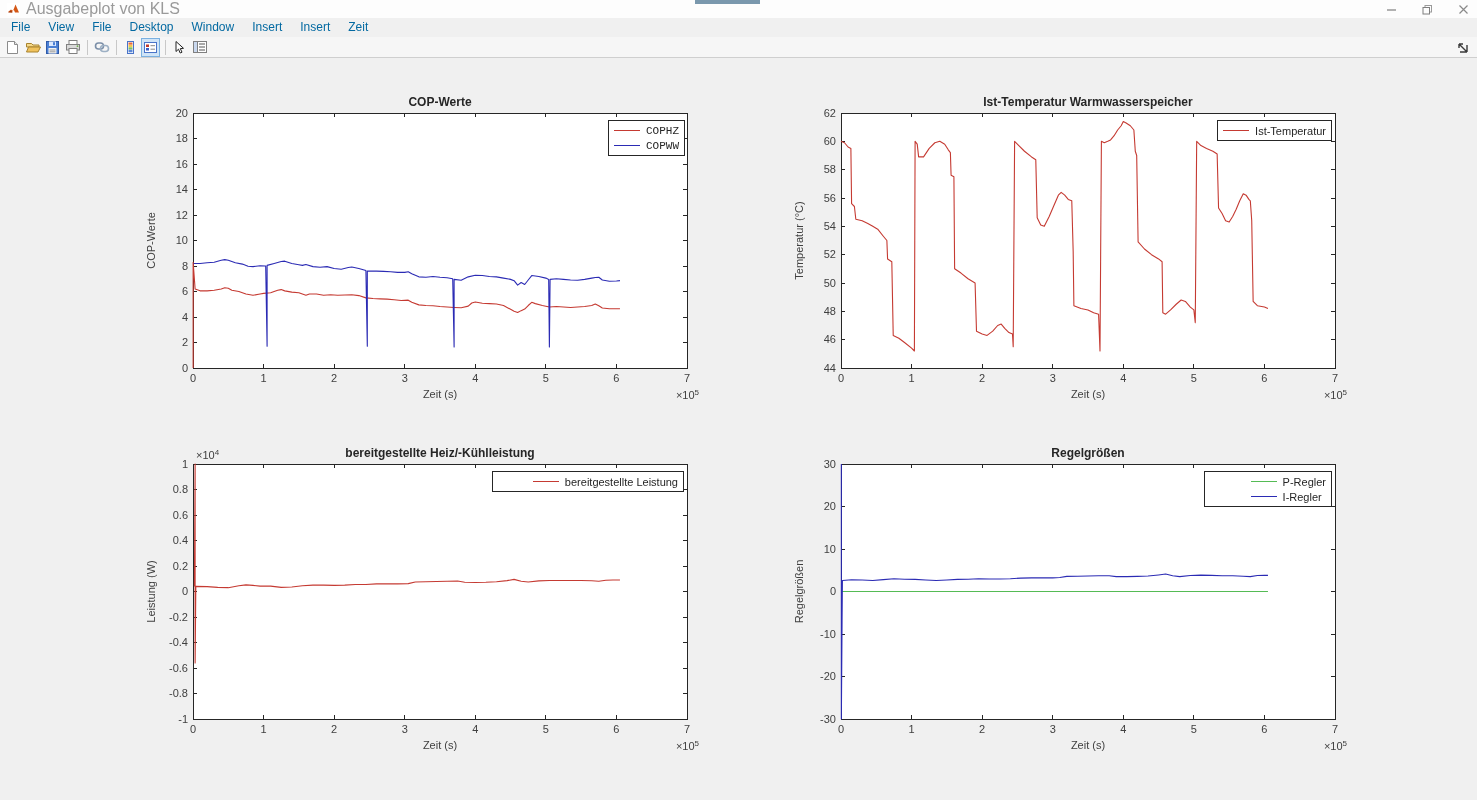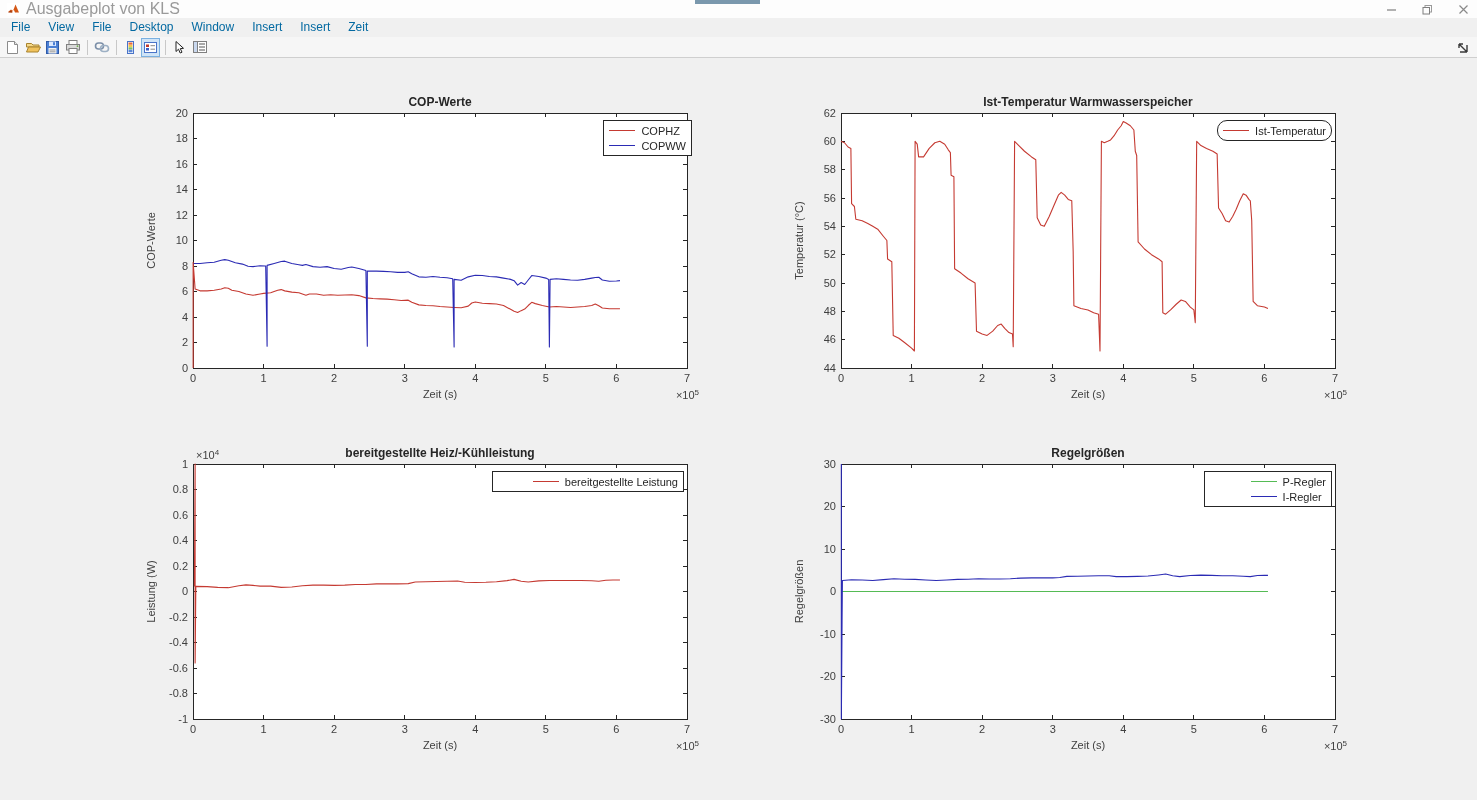--- a/index.html
+++ b/index.html
@@ -220,21 +220,21 @@
         <line x1="547" y1="18" x2="543" y2="18" stroke="#262626" stroke-width="1" shape-rendering="crispEdges"></line>
         <text x="48" y="21.5" text-anchor="end" font-size="11" fill="#404040">20</text>
         <rect x="53" y="18" width="494" height="255" fill="none" stroke="#262626" stroke-width="1" shape-rendering="crispEdges"></rect>
         <text x="300" y="11" text-anchor="middle" font-size="12" font-weight="bold" fill="#262626">COP-Werte</text>
         <text x="300" y="303" text-anchor="middle" font-size="11" fill="#404040">Zeit (s)</text>
         <text x="15" y="145.5" text-anchor="middle" font-size="11" fill="#404040" transform="rotate(-90 15 145.5)">COP-Werte</text>
         <text x="559" y="304" text-anchor="end" font-size="11" fill="#404040"><tspan>×10</tspan><tspan dy="-4" font-size="8">5</tspan></text>
         <polyline points="53.14,273.00 53.14,167.18 55.12,193.95 60.06,195.86 67.11,195.86 74.17,195.23 81.23,193.95 84.76,192.68 88.29,193.31 91.81,195.23 98.87,196.50 105.93,199.05 112.99,200.32 120.04,199.05 123.57,198.41 130.63,197.77 137.69,195.23 141.21,194.59 144.74,195.86 151.80,197.14 158.86,197.77 162.39,199.05 165.91,200.32 169.44,199.05 176.50,199.05 183.56,200.32 190.61,199.69 197.67,200.32 204.73,200.07 211.79,199.69 218.84,200.58 225.90,202.88 232.96,203.51 240.01,203.89 247.07,204.15 254.13,204.79 261.19,205.43 268.24,205.17 271.77,207.34 278.83,209.89 285.89,210.52 292.94,210.78 300.00,211.54 307.06,212.06 314.11,212.44 321.17,212.82 328.23,211.16 331.76,207.97 335.29,206.95 342.34,208.23 349.40,208.61 356.46,209.00 363.51,210.52 370.57,214.35 374.10,216.26 377.63,217.54 381.16,215.63 384.69,214.09 388.21,210.52 391.74,207.34 395.27,208.61 402.33,210.52 409.39,212.06 416.44,211.54 423.50,212.06 430.56,212.44 437.61,212.06 444.67,211.54 451.73,210.52 455.26,209.00 458.79,210.78 462.31,213.07 469.37,213.71 476.43,213.71 479.96,213.71" fill="none" stroke="#c53a32" stroke-width="1.1" stroke-linejoin="round"></polyline>
         <polyline points="53.71,168.45 60.06,168.45 67.11,167.81 74.17,167.18 81.23,165.26 84.76,164.63 88.29,165.26 95.34,167.81 102.40,169.09 108.05,171.25 112.99,171.64 120.04,170.75 125.69,171.00 127.10,251.32 127.10,170.36 134.16,168.45 141.21,166.54 144.74,166.15 151.80,168.45 158.86,169.73 162.39,170.36 165.91,169.47 172.97,171.64 180.03,172.27 187.09,171.64 194.14,173.55 201.20,174.19 208.26,172.53 211.79,172.02 218.84,173.55 225.90,175.46 227.31,251.32 227.31,176.10 236.49,176.10 243.54,176.36 250.60,176.74 257.66,177.38 264.71,177.38 268.24,176.74 271.77,178.65 278.83,181.84 285.89,182.22 292.94,181.45 300.00,182.22 307.06,182.73 312.70,183.75 314.11,251.96 314.11,184.39 321.17,185.28 328.23,181.84 335.29,180.18 342.34,180.56 349.40,181.45 356.46,181.84 363.51,183.11 370.57,184.39 374.10,185.66 377.63,190.13 381.16,187.57 384.69,189.49 388.21,185.02 391.74,180.56 398.80,181.45 405.86,183.11 408.68,184.39 409.39,251.96 410.09,184.39 416.44,183.75 423.50,184.39 430.56,185.02 437.61,185.28 444.67,184.39 451.73,183.11 455.26,182.48 458.79,182.22 462.31,185.02 469.37,186.30 476.43,186.04 479.96,185.66" fill="none" stroke="#2b2bb4" stroke-width="1.1" stroke-linejoin="round"></polyline>
       </svg>
-      <div class="legend" style="top: 25px; right: 8px;">
+      <div class="legend" style="top: 25px; right: 15px; font-family: Liberation Mono, monospace;">
         <div class="legend-row">
           <span class="legend-line" style="border-top-color: rgb(197, 58, 50);"></span>
           <span class="legend-label">COPHZ</span>
         </div>
         <div class="legend-row">
           <span class="legend-line" style="border-top-color: rgb(43, 43, 180);"></span>
           <span class="legend-label">COPWW</span>
         </div>
       </div>
     </div>
@@ -295,21 +295,21 @@
         <line x1="53" y1="18" x2="57" y2="18" stroke="#262626" stroke-width="1" shape-rendering="crispEdges"></line>
         <line x1="547" y1="18" x2="543" y2="18" stroke="#262626" stroke-width="1" shape-rendering="crispEdges"></line>
         <text x="48" y="21.5" text-anchor="end" font-size="11" fill="#404040">62</text>
         <rect x="53" y="18" width="494" height="255" fill="none" stroke="#262626" stroke-width="1" shape-rendering="crispEdges"></rect>
         <text x="300" y="11" text-anchor="middle" font-size="12" font-weight="bold" fill="#262626">Ist-Temperatur Warmwasserspeicher</text>
         <text x="300" y="303" text-anchor="middle" font-size="11" fill="#404040">Zeit (s)</text>
         <text x="15" y="145.5" text-anchor="middle" font-size="11" fill="#404040" transform="rotate(-90 15 145.5)">Temperatur (°C)</text>
         <text x="559" y="304" text-anchor="end" font-size="11" fill="#404040"><tspan>×10</tspan><tspan dy="-4" font-size="8">5</tspan></text>
         <polyline points="53.00,46.33 56.53,47.75 60.06,52.00 62.88,53.42 63.59,108.67 66.41,111.50 67.82,124.25 74.17,125.67 79.82,128.50 84.76,131.33 89.70,134.17 95.34,141.25 98.87,145.50 99.58,163.92 103.81,166.75 105.22,240.42 110.87,243.25 116.51,247.50 123.57,253.17 126.39,256.00 127.10,46.33 129.22,49.17 130.63,61.92 135.57,61.92 141.21,53.42 146.86,47.75 151.80,46.33 156.74,49.17 160.27,54.83 162.39,57.67 163.09,80.33 165.91,81.75 166.62,173.83 172.97,178.08 180.03,183.75 187.09,188.00 188.50,236.17 194.14,239.00 199.08,240.42 204.73,236.17 209.67,230.50 213.20,229.08 216.73,233.33 220.96,237.58 224.49,239.00 225.19,251.75 226.61,46.33 230.84,50.58 236.49,56.25 243.54,61.92 247.78,64.75 249.19,122.83 252.72,129.92 256.25,131.33 261.19,121.42 266.13,110.08 270.36,100.17 273.18,97.33 276.71,100.17 280.24,104.42 283.77,105.83 285.18,156.83 285.89,210.67 292.94,213.50 300.00,214.92 305.65,217.75 310.59,219.17 312.00,256.00 313.41,46.33 316.23,47.75 319.76,46.33 322.58,44.92 326.11,40.67 329.64,35.00 333.17,30.75 335.29,26.50 338.11,27.92 342.34,30.75 345.87,35.00 347.28,56.25 348.69,60.50 350.11,146.92 356.46,154.00 363.51,159.67 370.57,163.92 374.10,166.75 374.81,217.75 377.63,219.17 382.57,214.92 388.21,209.25 393.15,205.00 397.39,206.42 402.33,212.08 405.86,214.92 407.27,227.67 408.68,46.33 412.91,50.58 418.56,53.42 424.91,56.25 429.15,59.08 430.56,112.92 434.09,118.58 437.61,125.67 441.14,127.08 444.67,121.42 448.20,114.33 451.73,105.83 455.26,98.75 458.08,100.17 460.90,104.42 462.31,105.83 463.73,125.67 465.14,206.42 469.37,210.67 476.43,212.08 479.96,213.50" fill="none" stroke="#c53a32" stroke-width="1.1" stroke-linejoin="round"></polyline>
       </svg>
-      <div class="legend" style="top: 25px; right: 16px; border-radius: 10px;">
+      <div class="legend" style="top: 25px; right: 16px;">
         <div class="legend-row">
           <span class="legend-line" style="border-top-color: rgb(197, 58, 50);"></span>
           <span class="legend-label">Ist-Temperatur</span>
         </div>
       </div>
     </div>
   <div class="plot" id="plot2">
       <svg width="560" height="320" viewBox="0 0 560 320">
         <rect x="53" y="18" width="494" height="255" fill="#ffffff" shape-rendering="crispEdges"></rect>
         <line x1="53" y1="273" x2="53" y2="269" stroke="#262626" stroke-width="1" shape-rendering="crispEdges"></line>

